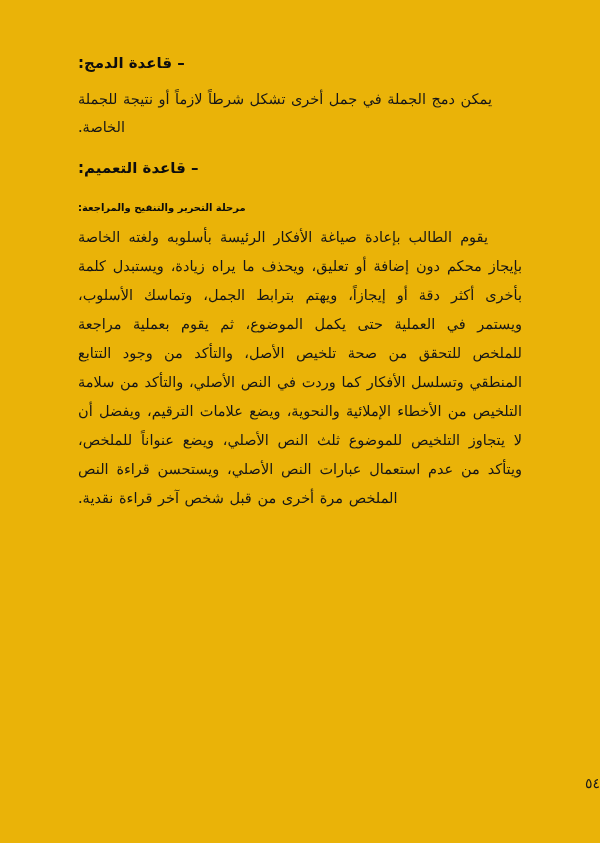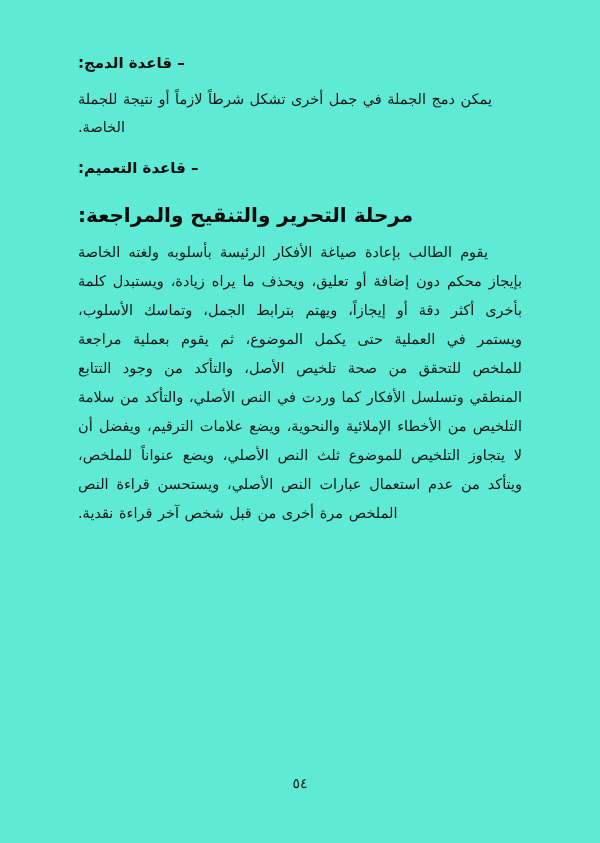--- a/index.html
+++ b/index.html
@@ -7,21 +7,21 @@
     padding: 0;
     background: #ffffff;
   }
   body {
     font-family: "DejaVu Sans", sans-serif;
   }
   .page {
     position: relative;
     width: 600px;
     height: 843px;
-    background: #5eead4;
+    background: #eab308;
     overflow: hidden;
     box-sizing: border-box;
   }
   .content {
     position: absolute;
     top: 52px;
     right: 78px;
     left: 78px;
     direction: rtl;
     text-align: justify;
@@ -48,21 +48,21 @@
     text-align: justify;
     text-align-last: left;
     direction: rtl;
     margin: 10px 0 16px 0;
     text-indent: 30px;
     color: #171717;
   }
   .section-heading {
     font-family: "DejaVu Sans", sans-serif;
     font-weight: bold;
-    font-size: 20px;
+    font-size: 10px;
     line-height: 1.5;
     text-align: left;
     direction: rtl;
     margin: 20px 0 8px 0;
     color: #0b0b0b;
   }
   .body-paragraph {
     font-family: "DejaVu Serif", serif;
     font-size: 14.5px;
     line-height: 2.0;
@@ -72,21 +72,20 @@
     margin: 8px 0 9px 0;
     text-indent: 34px;
     color: #161616;
     word-spacing: 1px;
   }
   .page-number {
     position: absolute;
     bottom: 52px;
     left: 0;
     right: 0;
-    text-align: center;
     font-family: "DejaVu Serif", serif;
     font-size: 14px;
     color: #1a1a1a;
     letter-spacing: 1px;
   }
 </style>
 </head>
 <body>
 
 <div class="page">

